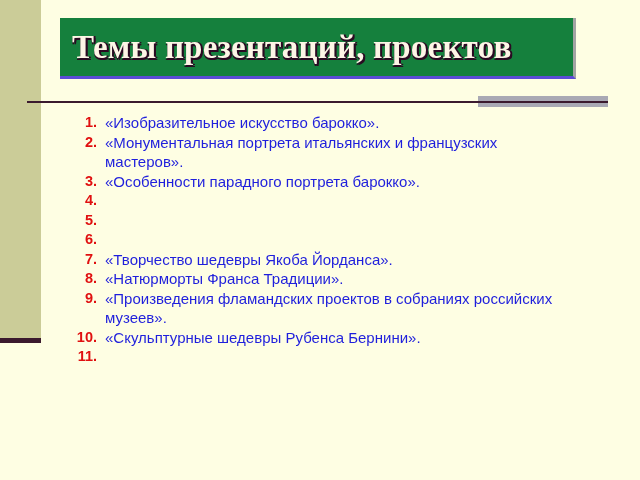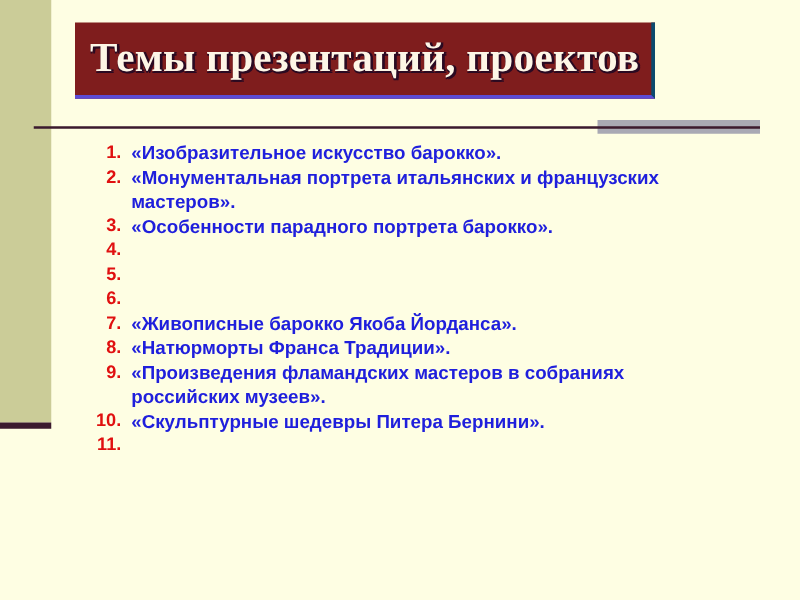--- a/index.html
+++ b/index.html
@@ -37,24 +37,24 @@
     width: 41px;
     height: 5px;
     background: #3b1a2e;
   }
 
   
   #title-bar {
     position: absolute;
     left: 60px;
     top: 18px;
-    width: 464px;
+    width: 516px;
     height: 61px;
-    background: #7f1d1d;
-    border-right: 3px solid #0c4a6e;
+    background: #15803d;
+    border-right: 3px solid #a3a3a3;
     border-bottom: 3px solid #5b4bd6;
     box-sizing: border-box;
   }
   #title-text {
     position: absolute;
     left: 12px;
     top: 50%;
     transform: translateY(-50%);
     font-family: "Liberation Serif", serif;
     font-weight: bold;
@@ -104,21 +104,21 @@
     color: #e01010;
     font-weight: bold;
     font-size: 14.5px;
     line-height: 19.5px;
     padding-right: 3px;
     box-sizing: border-box;
   }
   .topic-text {
     flex: 1 1 auto;
     color: #1f1fdc;
-    font-weight: bold;
+    font-weight: normal;
     font-size: 15px;
     line-height: 19.5px;
     padding-left: 5px;
     max-width: 455px;
   }
 </style>
 </head>
 <body>
 
 <div id="slide">
@@ -150,32 +150,32 @@
         <div class="topic-num">4.</div>
       </div>
       <div class="topic-row">
         <div class="topic-num">5.</div>
       </div>
       <div class="topic-row">
         <div class="topic-num">6.</div>
       </div>
       <div class="topic-row">
         <div class="topic-num">7.</div>
-        <div class="topic-text">«Живописные барокко Якоба Йорданса».</div>
+        <div class="topic-text">«Творчество шедевры Якоба Йорданса».</div>
       </div>
       <div class="topic-row">
         <div class="topic-num">8.</div>
         <div class="topic-text">«Натюрморты Франса Традиции».</div>
       </div>
       <div class="topic-row">
         <div class="topic-num">9.</div>
-        <div class="topic-text">«Произведения фламандских мастеров в собраниях российских музеев».</div>
+        <div class="topic-text">«Произведения фламандских проектов в собраниях российских музеев».</div>
       </div>
       <div class="topic-row">
         <div class="topic-num">10.</div>
-        <div class="topic-text">«Скульптурные шедевры Питера Бернини».</div>
+        <div class="topic-text">«Скульптурные шедевры Рубенса Бернини».</div>
       </div>
       <div class="topic-row">
         <div class="topic-num">11.</div>
       </div>
     </div>
 
 </div>
 
 </body></html>

